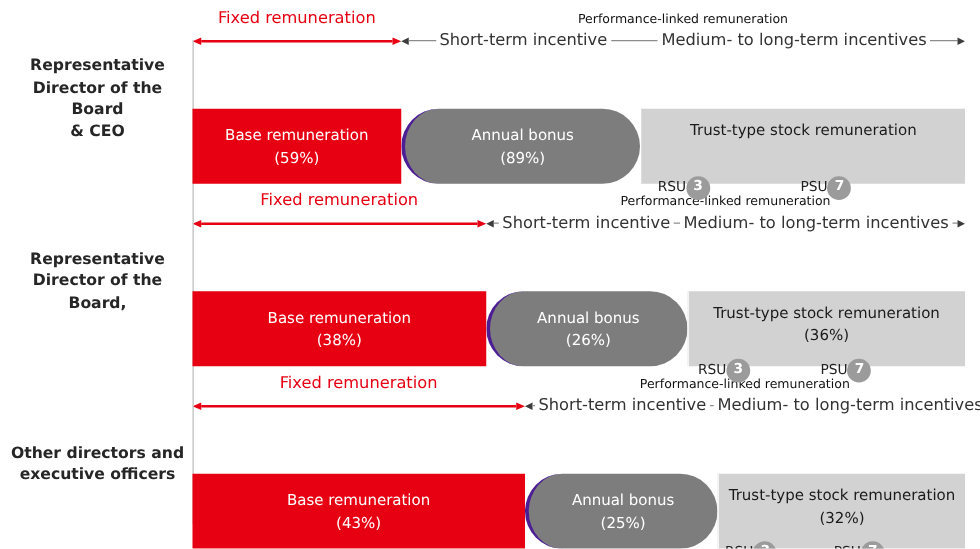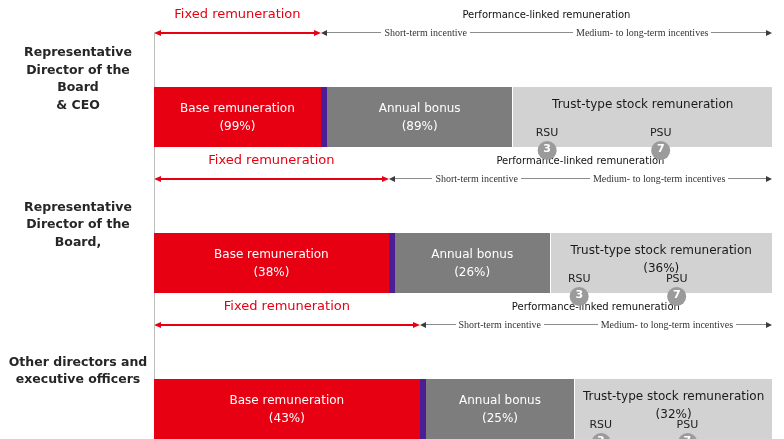--- a/index.html
+++ b/index.html
@@ -22,34 +22,34 @@
   .fixed-label{color:var(--red);font-size:13px;}
   .perf-cell{flex:1;text-align:center;min-width:0;}
   .perf-label{font-size:10px;color:#111;}
   .hdr2{height:18px;display:flex;align-items:center;}
   .arrow-red{display:flex;align-items:center;}
   .rline{flex:1 1 auto;height:2px;background:var(--red);}
   .tri{width:0;height:0;flex:0 0 auto;}
   .tri-left-red{border-top:3.5px solid transparent;border-bottom:3.5px solid transparent;border-right:7px solid var(--red);}
   .tri-right-red{border-top:3.5px solid transparent;border-bottom:3.5px solid transparent;border-left:7px solid var(--red);}
   .arrow-black{flex:1;display:flex;align-items:center;min-width:0;}
-  .alabel{font-size:10px;color:#333;white-space:nowrap;padding:0 3px;font-family:Liberation Serif, serif;}
+  .alabel{font-size:13px;color:#333;white-space:nowrap;padding:0 3px;}
   .bline{height:1px;background:#8c8c8c;}
   .bline.s{flex:1 1 7px;min-width:2px;}
   .bline.g{flex:2 1 8px;min-width:3px;}
   .tri-left-blk{border-top:3.5px solid transparent;border-bottom:3.5px solid transparent;border-right:6px solid #3c3c3c;}
   .tri-right-blk{border-top:3.5px solid transparent;border-bottom:3.5px solid transparent;border-left:6px solid #3c3c3c;}
   .bar{height:66px;display:flex;margin-top:46px;}
   .seg{display:flex;flex-direction:column;justify-content:center;align-items:center;text-align:center;font-size:12px;line-height:1.5;position:relative;min-width:0;box-sizing:border-box;}
   .seg span{display:block;}
   .seg.base{background:var(--red);color:#fff;}
-  .seg.bonus{background:var(--dark-gray);color:#fff;border-left:6px solid #4c1d95;}
+  .seg.bonus{background:var(--dark-gray);color:#fff;border-left:3px solid #4c1d95;border-radius:32px;}
   .seg.trust{background:var(--light-gray);color:#1a1a1a;justify-content:flex-start;border-left:1px solid #fff;}
   .trust-label{padding-top:8px;line-height:1.5;font-size:12px;white-space:nowrap;}
-  .mark{position:absolute;bottom:-13px;display:flex;flex-direction:column;align-items:center;transform:translateX(-50%);}
+  .mark{position:absolute;bottom:-13px;display:flex;flex-direction:row;align-items:center;transform:translateX(-50%);}
   .mark.rsu{left:13%;}
   .mark.psu{left:57%;}
   .mlabel{font-size:11px;color:#222;line-height:1.3;}
   .badge{width:19px;height:19px;border-radius:50%;background:var(--badge-gray);color:#fff;font-size:11px;font-weight:bold;display:flex;align-items:center;justify-content:center;margin-top:1px;}
 </style>
 </head>
 <body>
 
 <div class="canvas">
   <div class="axis"></div>
@@ -81,21 +81,21 @@
           <span class="alabel">Short-term incentive</span>
           <span class="bline g"></span>
           <span class="alabel">Medium- to long-term incentives</span>
           <span class="bline s"></span>
           <span class="tri tri-right-blk"></span>
         </div>
       </div>
       <div class="bar">
         <div class="seg base" data-width="rows.0.segments.0.pct" style="width: 27%;">
           <span>Base remuneration</span>
-          <span>(99%)</span>
+          <span>(59%)</span>
         </div>
         <div class="seg bonus" data-width="rows.0.segments.1.pct" style="width: 31%;">
           <span>Annual bonus</span>
           <span>(89%)</span>
         </div>
         <div class="seg trust" data-width="rows.0.segments.2.pct" style="width: 42%;">
           <div class="trust-label">
             <span>Trust-type stock remuneration</span>
           </div>
           <div class="mark rsu">

